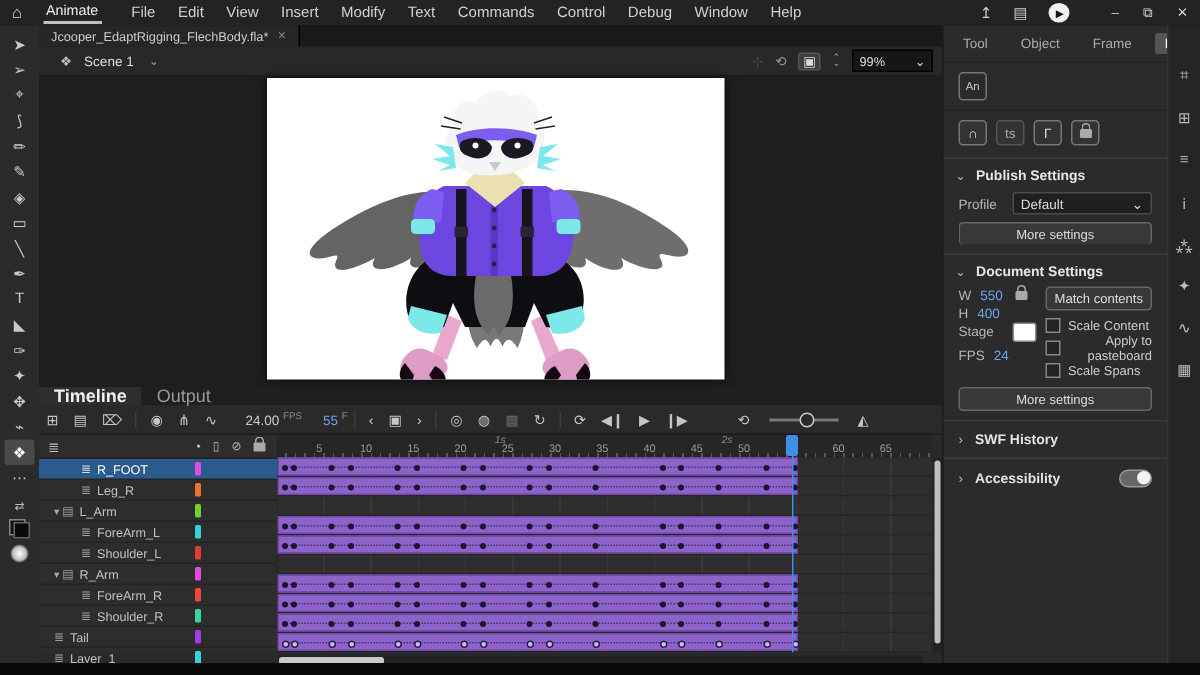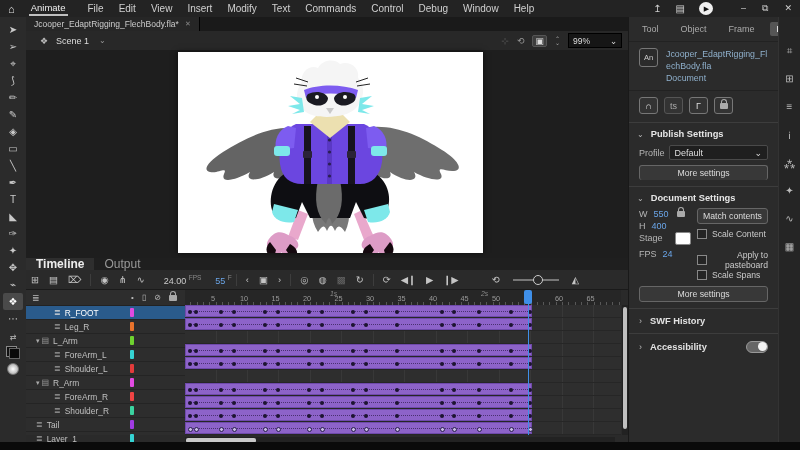--- a/index.html
+++ b/index.html
@@ -64,21 +64,21 @@
   #doc-info-text{color:#8fb0cc;line-height:12px;font-size:8.8px;word-break:break-all;}
   #snap-row{display:flex;gap:6px;padding:6px 10px 8px 10px;border-bottom:1px solid #3d3d3d;}
   .snap-btn{width:17px;height:15px;border:1px solid #777;border-radius:3px;display:flex;align-items:center;
             justify-content:center;color:#ddd;font-size:9px;background:#333;}
   .snap-btn.dim{border-color:#555;color:#aaa;}
   .sec-head{display:flex;align-items:center;gap:7px;padding:6px 10px 5px 8px;color:#e6e6e6;font-weight:bold;font-size:9.3px;}
   .sec-head .chev{font-size:8px;color:#bbb;font-weight:normal;}
   .row{display:flex;align-items:center;padding:1px 10px;}
   .lbl{color:#b5b5b5;}
   .val{color:#6aa5e8;}
-  #profile-dd{margin-left:4px;flex:1;background:#1f1f1f;border:1px solid #4a4a4a;border-radius:2px;
+  #profile-dd{margin-left:10px;flex:1;background:#1f1f1f;border:1px solid #4a4a4a;border-radius:2px;
               height:13px;display:flex;align-items:center;justify-content:space-between;padding:0 5px;color:#ddd;}
   .btn{margin:4px 10px;border:1px solid #666;border-radius:3px;background:#383838;color:#ddd;
        text-align:center;padding:2px 0;font-size:8.7px;}
   #ds-grid{display:flex;padding:0 10px;gap:6px;}
   #ds-left{width:52px;}
   .wh-row{display:flex;align-items:center;gap:6px;height:12px;}
   #wh-lock{margin-left:2px;}
   .mini-lock{position:relative;width:8px;height:6px;background:#aaa;border-radius:1px;display:inline-block;}
   .mini-lock::before{content:"";position:absolute;left:1px;top:-4px;width:4px;height:4px;
                      border:1.5px solid #aaa;border-bottom:none;border-radius:3px 3px 0 0;}
@@ -301,24 +301,20 @@
         <span class="stab">Tool</span>
         <span class="stab-sep"></span>
         <span class="stab">Object</span>
         <span class="stab-sep"></span>
         <span class="stab">Frame</span>
         <span class="stab-sep"></span>
         <span class="stab act">Doc</span>
       </div>
     <div id="doc-info">
       <span id="an-badge">An</span>
-      <div id="doc-info-text">
-        <div>Jcooper_EdaptRigging_FlechBody.fla</div>
-        <div>Document</div>
-      </div>
     </div>
     <div id="snap-row">
         <span class="snap-btn">∩</span>
         <span class="snap-btn dim">ts</span>
         <span class="snap-btn">Γ</span>
         <span class="snap-btn">
           <span class="mini-lock"></span>
         </span>
       </div>
 
@@ -358,21 +354,21 @@
           <span class="lbl">FPS</span>
           <span class="val">24</span>
         </div>
       </div>
       <div id="ds-right">
         <div class="btn" style="margin:0 0 4px 0;">Match contents</div>
         <div class="chk-row">
           <span class="chk"></span>
           <span>Scale Content</span>
         </div>
-        <div class="chk-row" style="margin-top:14px;">
+        <div class="chk-row" style="margin-top:3px;">
           <span class="chk"></span>
           <span>Apply to pasteboard</span>
         </div>
         <div class="chk-row" style="margin-top:3px;">
           <span class="chk"></span>
           <span>Scale Spans</span>
         </div>
       </div>
     </div>
     <div class="btn" style="margin-top:5px;margin-bottom:6px;">More settings</div>

